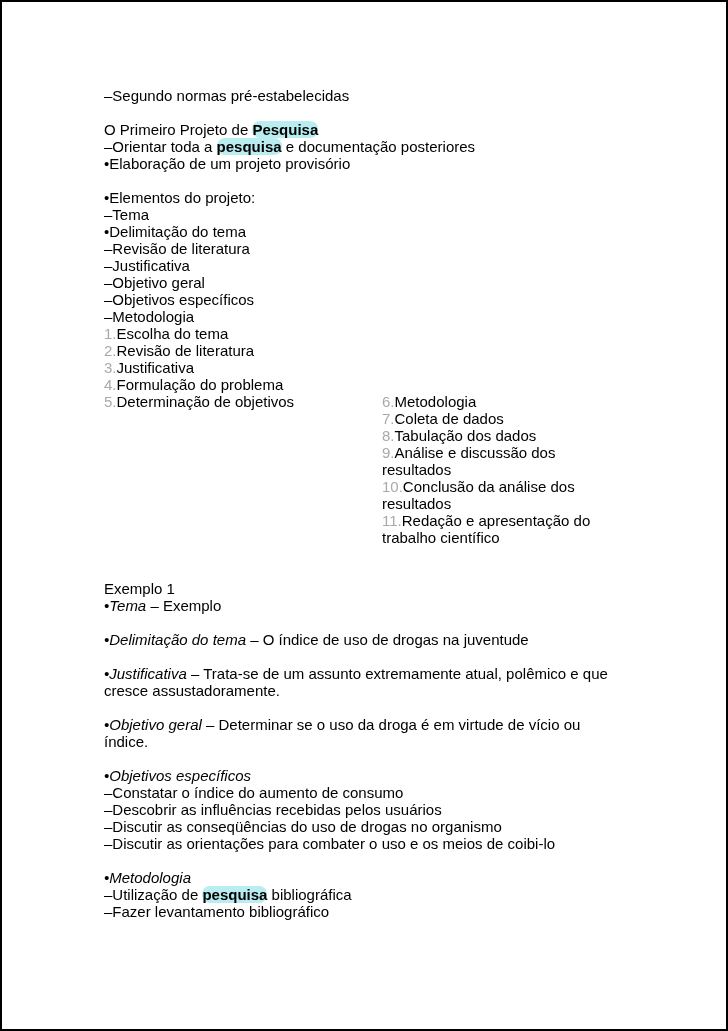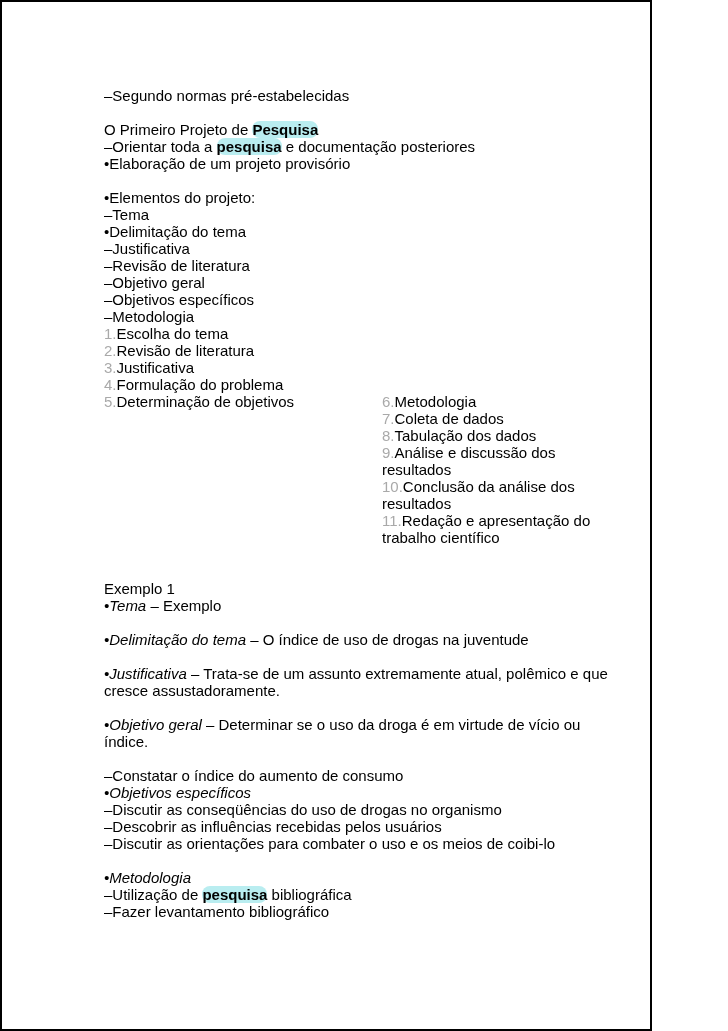--- a/index.html
+++ b/index.html
@@ -1,20 +1,20 @@
 <!DOCTYPE html>
 <html style="--hl: #b9edf0; --num: #a9a9a9;"><head>
 <meta charset="utf-8">
 <style>
   * { margin:0; padding:0; box-sizing:border-box; }
   html,body { background:#ffffff; }
   body { font-family:"Liberation Sans","DejaVu Sans",sans-serif; }
   .page {
     position:relative;
-    width:652px; height:1031px;
+    width:728px; height:1031px;
     background:#ffffff;
     border:2px solid #000000;
     overflow:hidden;
   }
   .content {
     position:absolute;
     left:102px; top:85px;
     width:540px;
     font-size:15px;
     line-height:17px;
@@ -41,22 +41,22 @@
 
     <div class="line"><span>O Primeiro Projeto de </span><span class="hl">Pesquisa</span></div>
     <div class="line"><span>–Orientar toda a </span><span class="hl">pesquisa</span><span> e documentação posteriores</span></div>
     <div class="line"><span>•Elaboração de um projeto provisório</span></div>
 
     <div class="gap1"></div>
 
     <div class="line"><span>•Elementos do projeto:</span></div>
     <div class="line"><span>–Tema</span></div>
     <div class="line"><span>•Delimitação do tema</span></div>
+    <div class="line"><span>–Revisão de literatura</span></div>
     <div class="line"><span>–Justificativa</span></div>
-    <div class="line"><span>–Revisão de literatura</span></div>
     <div class="line"><span>–Objetivo geral</span></div>
     <div class="line"><span>–Objetivos específicos</span></div>
     <div class="line"><span>–Metodologia</span></div>
 
     <div class="steps">
       <div class="steps-left">
         <div class="line"><span class="num">1.</span><span>Escolha do tema</span></div>
         <div class="line"><span class="num">2.</span><span>Revisão de literatura</span></div>
         <div class="line"><span class="num">3.</span><span>Justificativa</span></div>
         <div class="line"><span class="num">4.</span><span>Formulação do problema</span></div>
@@ -84,24 +84,24 @@
     <div class="gap1"></div>
 
     <div><span class="it">•Justificativa</span><span> – Trata-se de um assunto extremamente atual, polêmico e que</span><br><span>cresce assustadoramente.</span></div>
 
     <div class="gap1"></div>
 
     <div><span class="it">•Objetivo geral</span><span> – Determinar se o uso da droga é em virtude de vício ou</span><br><span>índice.</span></div>
 
     <div class="gap1"></div>
 
+    <div class="line"><span class="it">•Objetivos específicos</span></div>
     <div class="line"><span>–Constatar o índice do aumento de consumo</span></div>
-    <div class="line"><span class="it">•Objetivos específicos</span></div>
+    <div class="line"><span>–Descobrir as influências recebidas pelos usuários</span></div>
     <div class="line"><span>–Discutir as conseqüências do uso de drogas no organismo</span></div>
-    <div class="line"><span>–Descobrir as influências recebidas pelos usuários</span></div>
     <div class="line"><span>–Discutir as orientações para combater o uso e os meios de coibi-lo</span></div>
 
     <div class="gap1"></div>
 
     <div class="line"><span class="it">•Metodologia</span></div>
     <div class="line"><span>–Utilização de </span><span class="hl">pesquisa</span><span> bibliográfica</span></div>
     <div class="line"><span>–Fazer levantamento bibliográfico</span></div>
 
   </div>
 </div>

